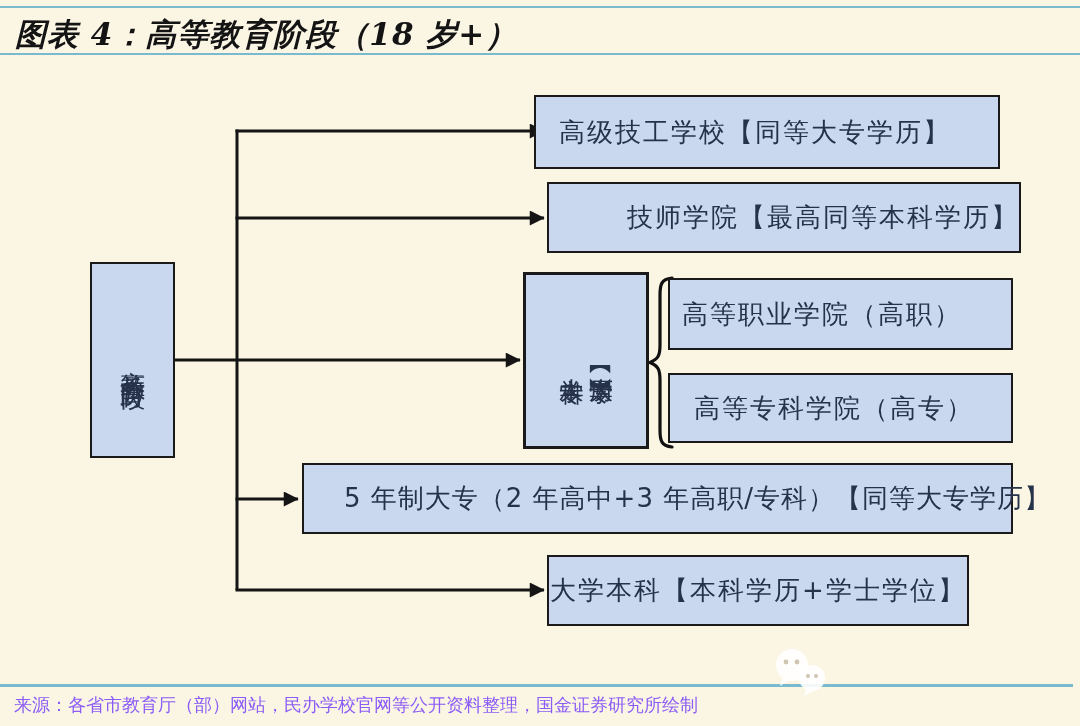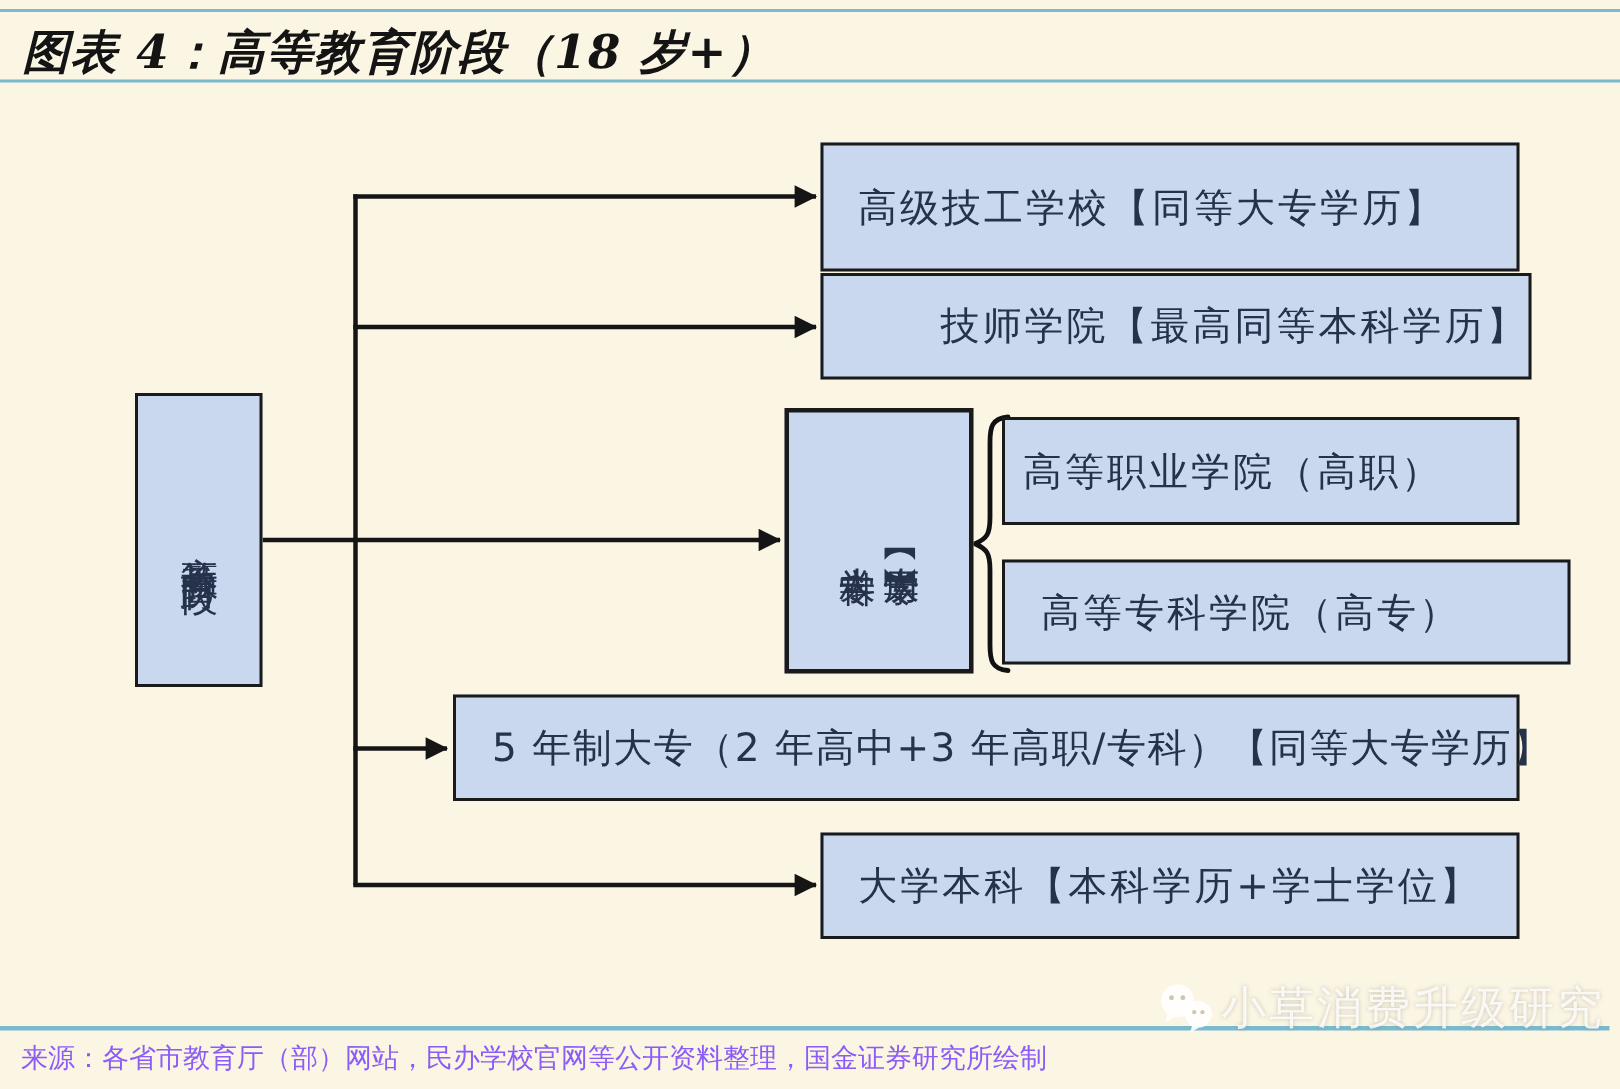--- a/index.html
+++ b/index.html
@@ -20,27 +20,27 @@
     letter-spacing:1px;white-space:nowrap;
   }
   .node{
     position:absolute;box-sizing:border-box;
     background:#C9D8EE;border:2px solid #1a1a1a;
     display:flex;align-items:center;
     font-size:26px;color:#26324A;letter-spacing:2px;white-space:nowrap;
   }
   .node.thick{border-width:3px;}
   
-  #node-senior-tech   {left:547px;top:95px; width:466px;height:86px;padding-left:23px;}
+  #node-senior-tech   {left:534px;top:95px; width:466px;height:74px;padding-left:23px;}
   #node-technician    {left:547px;top:182px;width:474px;height:71px;justify-content:flex-end;}
   #node-dazhuan       {left:523px;top:272px;width:126px;height:177px;justify-content:center;gap:3px;}
   #node-gaozhi        {left:668px;top:278px;width:345px;height:72px;padding-left:12px;}
-  #node-gaozhuan      {left:668px;top:373px;width:379px;height:70px;padding-left:24px;}
-  #node-5year         {left:302px;top:463px;width:711px;height:71px;padding-left:24px;letter-spacing:1px;}
-  #node-benke         {left:547px;top:555px;width:466px;height:71px;justify-content:center;}
+  #node-gaozhuan      {left:668px;top:373px;width:345px;height:70px;padding-left:24px;}
+  #node-5year         {left:302px;top:463px;width:711px;height:71px;padding-left:40px;letter-spacing:1px;}
+  #node-benke         {left:547px;top:555px;width:422px;height:71px;justify-content:center;}
   #node-root          {left:90px; top:262px;width:85px; height:196px;justify-content:center;}
   .vtext{
     writing-mode:vertical-lr;text-orientation:mixed;
     font-size:25px;letter-spacing:3px;line-height:1.1;
   }
   #node-dazhuan .vtext{font-size:24px;letter-spacing:1px;}
   svg.connectors{position:absolute;left:0;top:0;z-index:0;}
   #watermark{
     position:absolute;left:770px;top:646px;width:300px;height:52px;z-index:2;
     display:flex;align-items:center;
@@ -119,16 +119,15 @@
   <svg width="64" height="52" viewBox="0 0 64 52">
     <circle cx="22" cy="19" r="16" fill="rgba(255,255,255,0.88)"></circle>
     <path d="M12,32 L10,40 L20,34 z" fill="rgba(255,255,255,0.88)"></path>
     <circle cx="42" cy="32" r="13" fill="rgba(255,255,255,0.9)"></circle>
     <path d="M36,43 L34,50 L43,45 z" fill="rgba(255,255,255,0.9)"></path>
     <circle cx="16" cy="16" r="2.4" fill="#CFC5B0"></circle>
     <circle cx="27" cy="16" r="2.4" fill="#CFC5B0"></circle>
     <circle cx="38" cy="30" r="2" fill="#CFC5B0"></circle>
     <circle cx="46" cy="30" r="2" fill="#CFC5B0"></circle>
   </svg>
-  <span id="watermark-text">小草消费升级研究</span>
 </div>
 
 <div id="footer-source">来源：各省市教育厅（部）网站，民办学校官网等公开资料整理，国金证券研究所绘制</div>
 
 </body></html>

